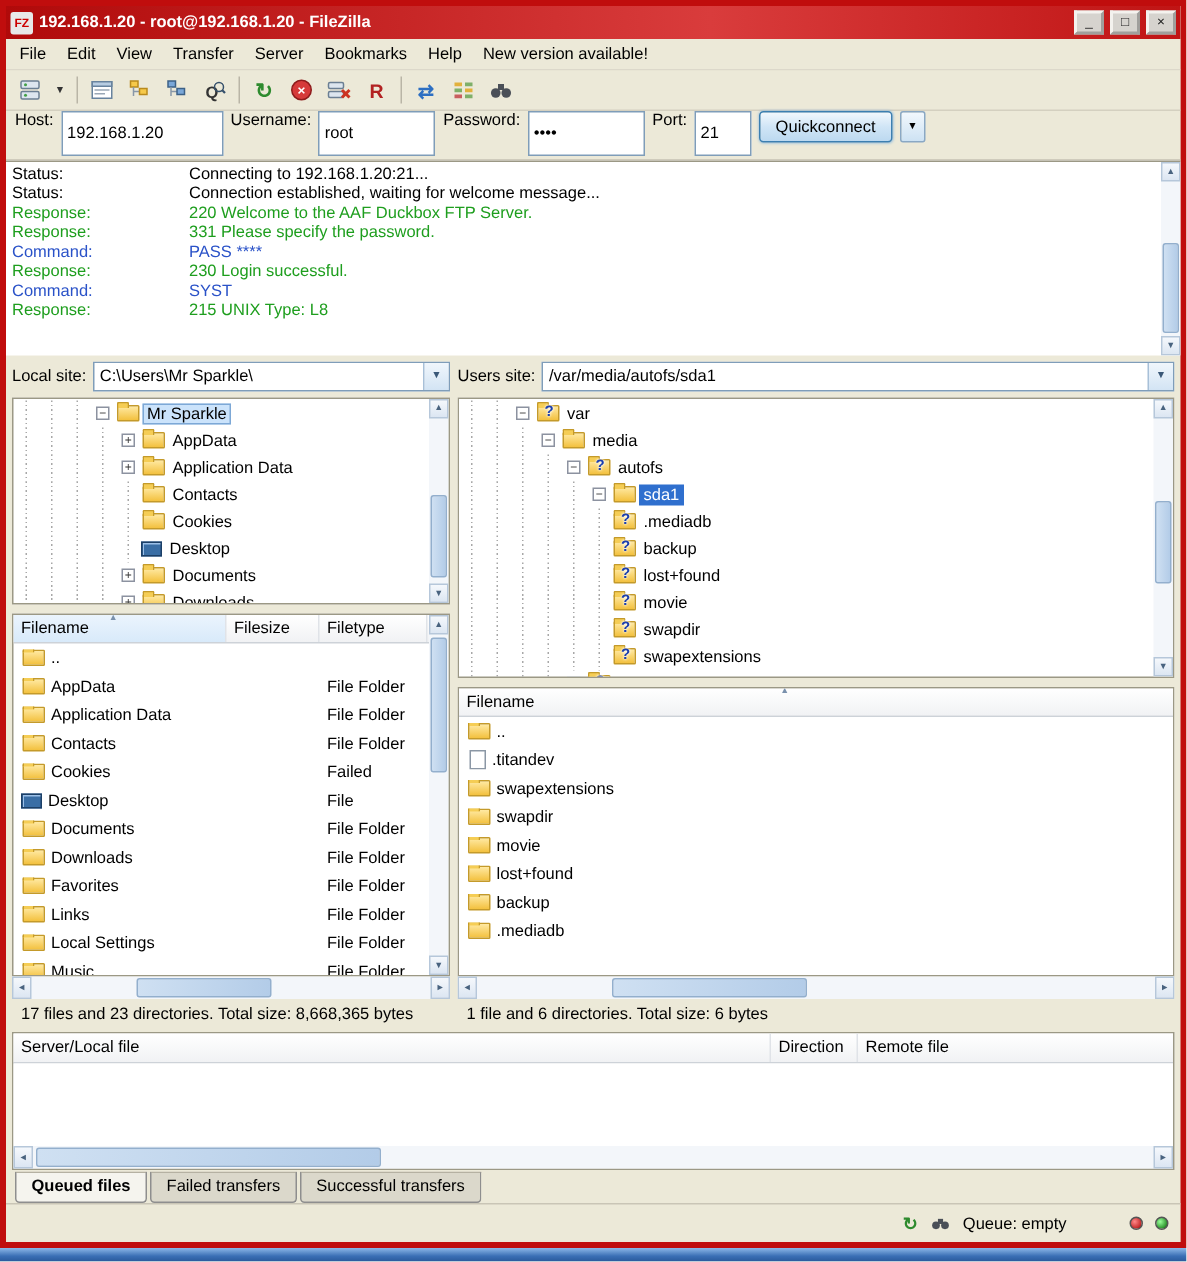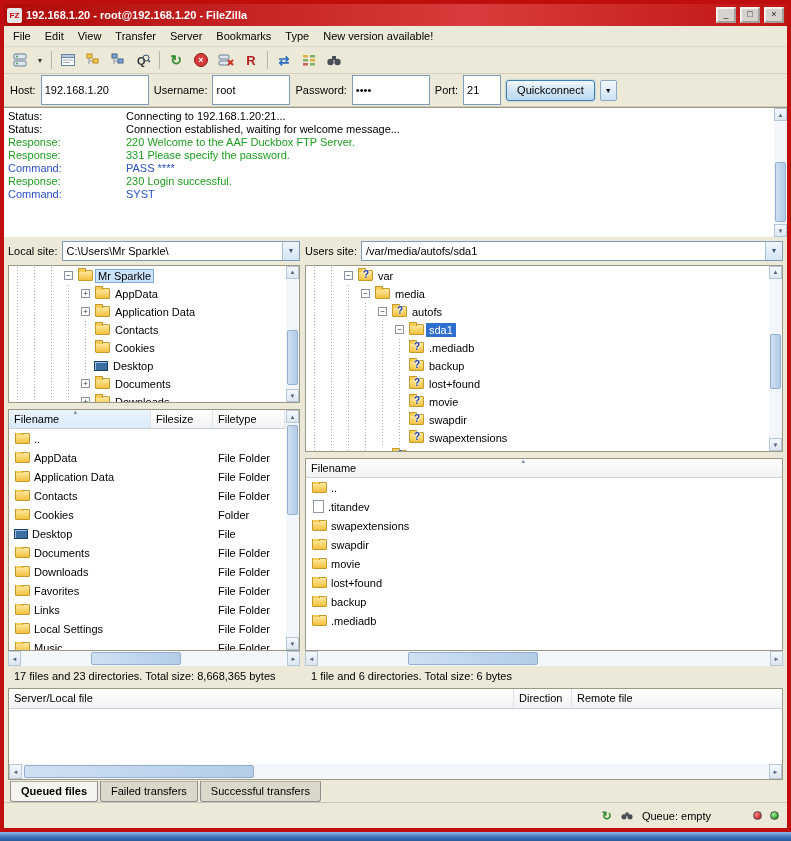--- a/index.html
+++ b/index.html
@@ -24,21 +24,21 @@
   .tbtn { width:24px; height:22px; display:flex; align-items:center; justify-content:center; border:1px solid transparent; }
   .tbtn.narrow { width:14px; }
   .tsep { width:1px; height:18px; background:#b9b5a6; margin:0 3px; }
   .glyph-green { color:#2e8b2e; font-size:14px; font-weight:bold; }
   .glyph-blue { color:#2d6fc2; font-size:13px; font-weight:bold; }
   .glyph-red { color:#b22222; font-size:13px; font-weight:bold; }
   .ic-cancel { width:14px; height:14px; border-radius:50%; background:#d63a3a; border:1px solid #8e1c1c; color:#fff; display:flex; align-items:center; justify-content:center; font-size:9px; font-weight:bold; }
   .dd-arrow { font-size:7px; color:#333; }
 
   
-  .quickbar { height:33px; display:flex; align-items:center; padding:0 6px; gap:5px; background:#ece9d8; border-bottom:1px solid #cfcbbc; }
+  .quickbar { height:33px; display:flex; padding:0 6px; gap:5px; background:#ece9d8; border-bottom:1px solid #cfcbbc; }
   .qlabel { white-space:nowrap; }
   .qinput { height:20px; border:1px solid #7f9db9; background:#fff; font-family:"Liberation Sans",sans-serif; font-size:11px; padding:14px 3px; }
   .qc-btn { height:21px; padding:2px 10px; background:linear-gradient(180deg,#f2f8fd,#d0e5f6 50%,#bcd9f0); border:1px solid #3c7fb1; border-radius:3px; box-shadow:0 0 2px #7ab1e0; font-size:11px; }
   .qc-dd { height:21px; width:17px; background:linear-gradient(180deg,#f2f8fd,#cde2f3); border:1px solid #8aa8c4; border-radius:2px; font-size:7px; text-align:center; line-height:19px; }
 
   
   .msglog { height:130px; background:#fff; border-top:1px solid #9b9885; position:relative; overflow:hidden; padding:2px 16px 0 4px; }
   .logline { height:13px; line-height:13px; white-space:nowrap; }
   .logpre { display:inline-block; width:118px; }
   .t-status .logpre, .t-status .logtxt { color:#000; }
@@ -141,21 +141,21 @@
       <span class="winbtn">×</span>
     </div>
 
     <div class="menubar">
       <span class="menu-item">File</span>
       <span class="menu-item">Edit</span>
       <span class="menu-item">View</span>
       <span class="menu-item">Transfer</span>
       <span class="menu-item">Server</span>
       <span class="menu-item">Bookmarks</span>
-      <span class="menu-item">Type</span>
+      <span class="menu-item">Help</span>
       <span class="menu-item">New version available!</span>
     </div>
 
     <div class="toolbar">
       <span class="tbtn">
         <svg width="16" height="16" viewBox="0 0 16 16">
           <rect x="2" y="2" width="12" height="5" rx="1" fill="#dde6ef" stroke="#6b7f93"></rect>
           <rect x="2" y="9" width="12" height="5" rx="1" fill="#dde6ef" stroke="#6b7f93"></rect>
           <circle cx="5" cy="4.5" r="1" fill="#43a047"></circle>
             <circle cx="5" cy="11.5" r="1" fill="#43a047"></circle>
@@ -251,20 +251,21 @@
     </div>
 
     <div class="msglog">
       <div class="logline t-status"><span class="logpre">Status:</span><span class="logtxt">Connecting to 192.168.1.20:21...</span></div>
       <div class="logline t-status"><span class="logpre">Status:</span><span class="logtxt">Connection established, waiting for welcome message...</span></div>
       <div class="logline t-response"><span class="logpre">Response:</span><span class="logtxt">220 Welcome to the AAF Duckbox FTP Server.</span></div>
       <div class="logline t-response"><span class="logpre">Response:</span><span class="logtxt">331 Please specify the password.</span></div>
       <div class="logline t-command"><span class="logpre">Command:</span><span class="logtxt">PASS ****</span></div>
       <div class="logline t-response"><span class="logpre">Response:</span><span class="logtxt">230 Login successful.</span></div>
       <div class="logline t-command"><span class="logpre">Command:</span><span class="logtxt">SYST</span></div>
+      <div class="logline t-response"><span class="logpre">Response:</span><span class="logtxt">215 UNIX Type: L8</span></div>
       <div class="vscroll msglog-scroll">
         <span class="sb-btn">▲</span>
         <div class="sb-track">
             <div class="sb-thumb" style="bottom:2px; height:60px;"></div>
           </div>
         <span class="sb-btn">▼</span>
       </div>
     </div>
 
     <div class="mainarea">
@@ -411,21 +412,21 @@
                 </span>
                 <span class="ccell w-size"></span>
                 <span class="ccell w-type">File Folder</span>
               </div>
             <div class="lrow">
                 <span class="ccell w-name">
                   <span class="ic-folder"></span>
                   <span>Cookies</span>
                 </span>
                 <span class="ccell w-size"></span>
-                <span class="ccell w-type">Folder</span>
+                <span class="ccell w-type">Failed</span>
               </div>
             <div class="lrow">
                 <span class="ccell w-name">
                   <span class="ic-desktop"></span>
                   <span>Desktop</span>
                 </span>
                 <span class="ccell w-size"></span>
                 <span class="ccell w-type">File</span>
               </div>
             <div class="lrow">

